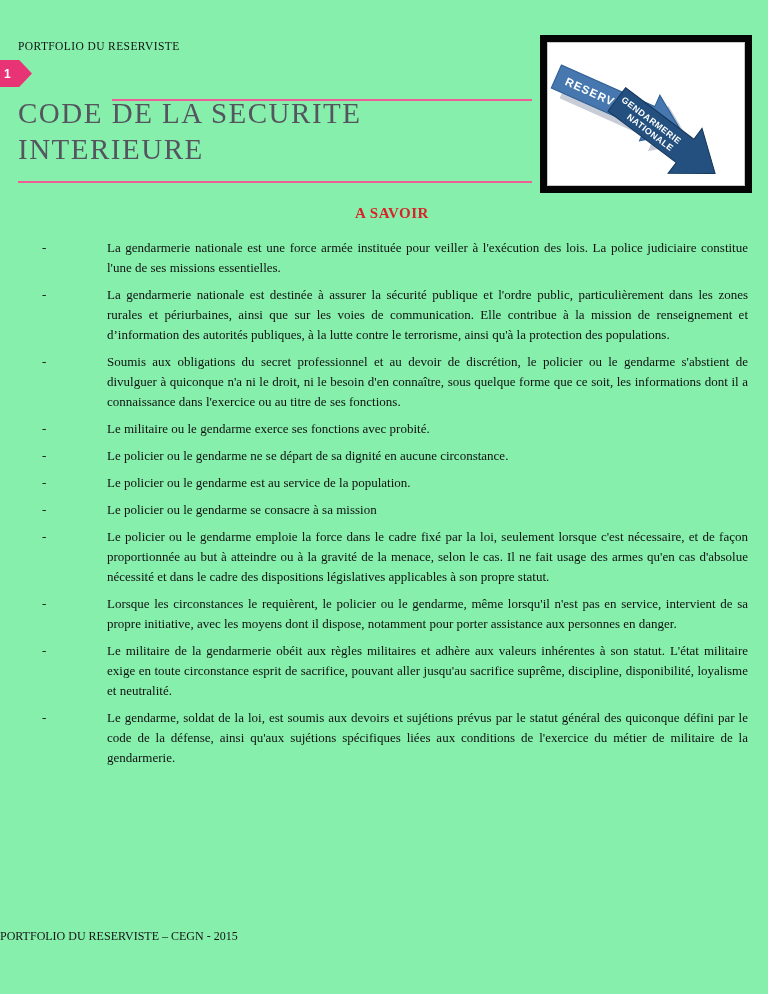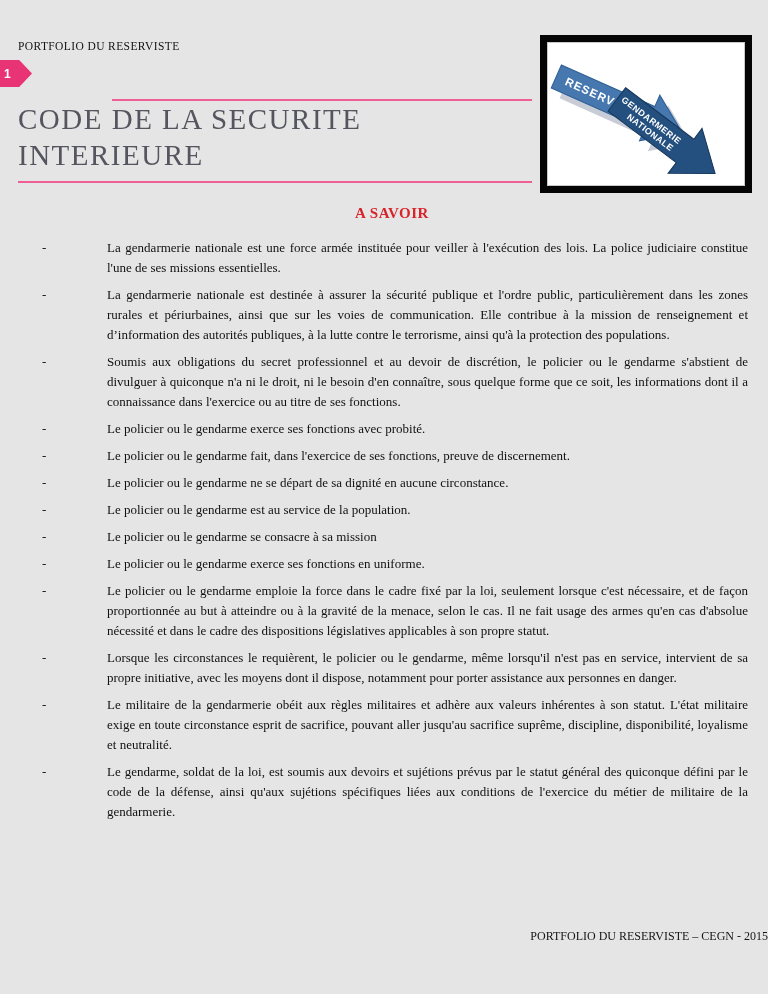--- a/index.html
+++ b/index.html
@@ -1,19 +1,19 @@
 <!DOCTYPE html>
 <html><head>
 <meta charset="utf-8">
 <style>
   html,body{margin:0;padding:0;background:#5b6b84;}
   .page{
     position:relative;
     width:768px;height:994px;
-    background:#e5e5e5;
+    background:#86efac;
     overflow:hidden;
     font-family:"Liberation Serif","DejaVu Serif",serif;
     color:#111111;
   }
   
   .header-label{
     position:absolute;left:18px;top:40px;
     font-size:11.5px;letter-spacing:.4px;color:#121212;
   }
   .page-arrow{
@@ -21,21 +21,21 @@
     background:#E83374;
     clip-path:polygon(0 0,60% 0,100% 50%,60% 100%,0 100%);
     display:flex;align-items:center;
   }
   .page-arrow span{color:#ffffff;font-size:12px;font-weight:bold;padding-left:4px;
     font-family:"Liberation Sans",sans-serif;}
   .top-rule{
     position:absolute;left:112px;top:99px;width:420px;height:2px;background:#EF5E95;
   }
   .title{
-    position:absolute;left:18px;top:101px;width:525px;
+    position:absolute;left:18px;top:95px;width:525px;
     margin:0;font-weight:400;color:#54555E;
     font-size:29px;line-height:36px;letter-spacing:1.5px;
   }
   .title .line{display:block;}
   .title-rule{
     position:absolute;left:18px;top:181px;width:514px;height:2px;background:#EF5E95;
   }
   
   .art-frame{
     position:absolute;top:35px;left:540px;width:212px;height:158px;
@@ -55,21 +55,21 @@
   
   .list{padding:0 20px 0 42px;}
   .item{display:flex;margin-bottom:7px;gap:42px;}
   .dash{width:23px;flex:none;font-size:13px;line-height:20px;}
   .dash::before{content:"-";}
   .item-text{
     flex:1;font-size:13px;line-height:20px;text-align:justify;color:#101010;
   }
   
   .footer{
-    position:absolute;left:0;top:929px;width:768px;text-align:right;
+    position:absolute;left:0;top:929px;width:768px;text-align:left;
     font-size:12px;color:#141414;
   }
 </style>
 </head>
 <body>
 
 <div class="page">
 
   <div class="header-label">PORTFOLIO DU RESERVISTE</div>
 
@@ -119,41 +119,33 @@
       <div class="item">
         <span class="dash"></span>
         <span class="item-text">La gendarmerie nationale est destinée à assurer la sécurité publique et l'ordre public, particulièrement dans les zones rurales et périurbaines, ainsi que sur les voies de communication. Elle contribue à la mission de renseignement et d’information des autorités publiques, à la lutte contre le terrorisme, ainsi qu'à la protection des populations.</span>
       </div>
       <div class="item">
         <span class="dash"></span>
         <span class="item-text">Soumis aux obligations du secret professionnel et au devoir de discrétion, le policier ou le gendarme s'abstient de divulguer à quiconque n'a ni le droit, ni le besoin d'en connaître, sous quelque forme que ce soit, les informations dont il a connaissance dans l'exercice ou au titre de ses fonctions.</span>
       </div>
       <div class="item">
         <span class="dash"></span>
-        <span class="item-text">Le policier ou le gendarme exerce ses fonctions avec probité.</span>
-      </div>
-      <div class="item">
-        <span class="dash"></span>
-        <span class="item-text">Le policier ou le gendarme fait, dans l'exercice de ses fonctions, preuve de discernement.</span>
+        <span class="item-text">Le militaire ou le gendarme exerce ses fonctions avec probité.</span>
       </div>
       <div class="item">
         <span class="dash"></span>
         <span class="item-text">Le policier ou le gendarme ne se départ de sa dignité en aucune circonstance.</span>
       </div>
       <div class="item">
         <span class="dash"></span>
         <span class="item-text">Le policier ou le gendarme est au service de la population.</span>
       </div>
       <div class="item">
         <span class="dash"></span>
         <span class="item-text">Le policier ou le gendarme se consacre à sa mission</span>
-      </div>
-      <div class="item">
-        <span class="dash"></span>
-        <span class="item-text">Le policier ou le gendarme exerce ses fonctions en uniforme.</span>
       </div>
       <div class="item">
         <span class="dash"></span>
         <span class="item-text">Le policier ou le gendarme emploie la force dans le cadre fixé par la loi, seulement lorsque c'est nécessaire, et de façon proportionnée au but à atteindre ou à la gravité de la menace, selon le cas. Il ne fait usage des armes qu'en cas d'absolue nécessité et dans le cadre des dispositions législatives applicables à son propre statut.</span>
       </div>
       <div class="item">
         <span class="dash"></span>
         <span class="item-text">Lorsque les circonstances le requièrent, le policier ou le gendarme, même lorsqu'il n'est pas en service, intervient de sa propre initiative, avec les moyens dont il dispose, notamment pour porter assistance aux personnes en danger.</span>
       </div>
       <div class="item">

